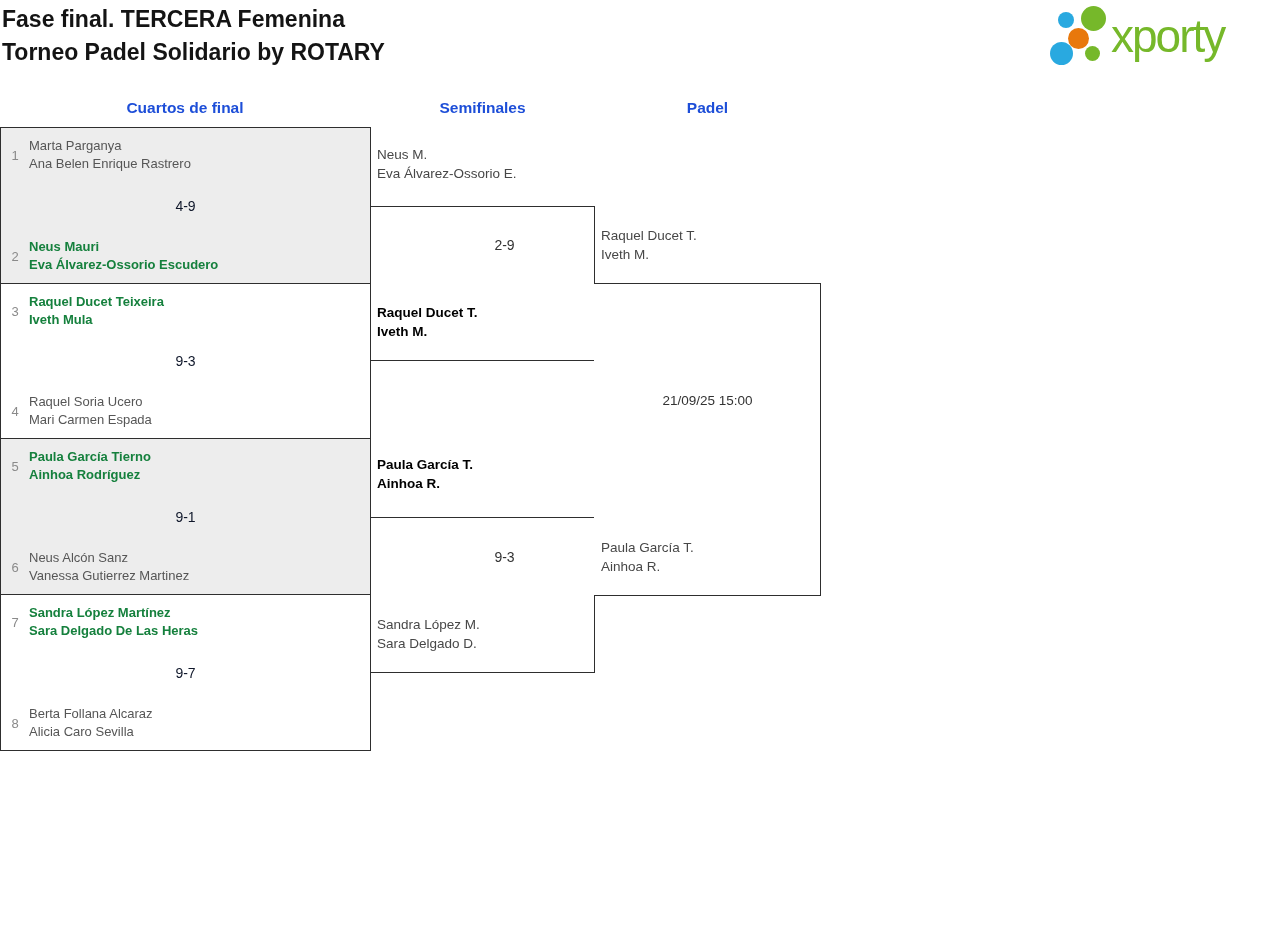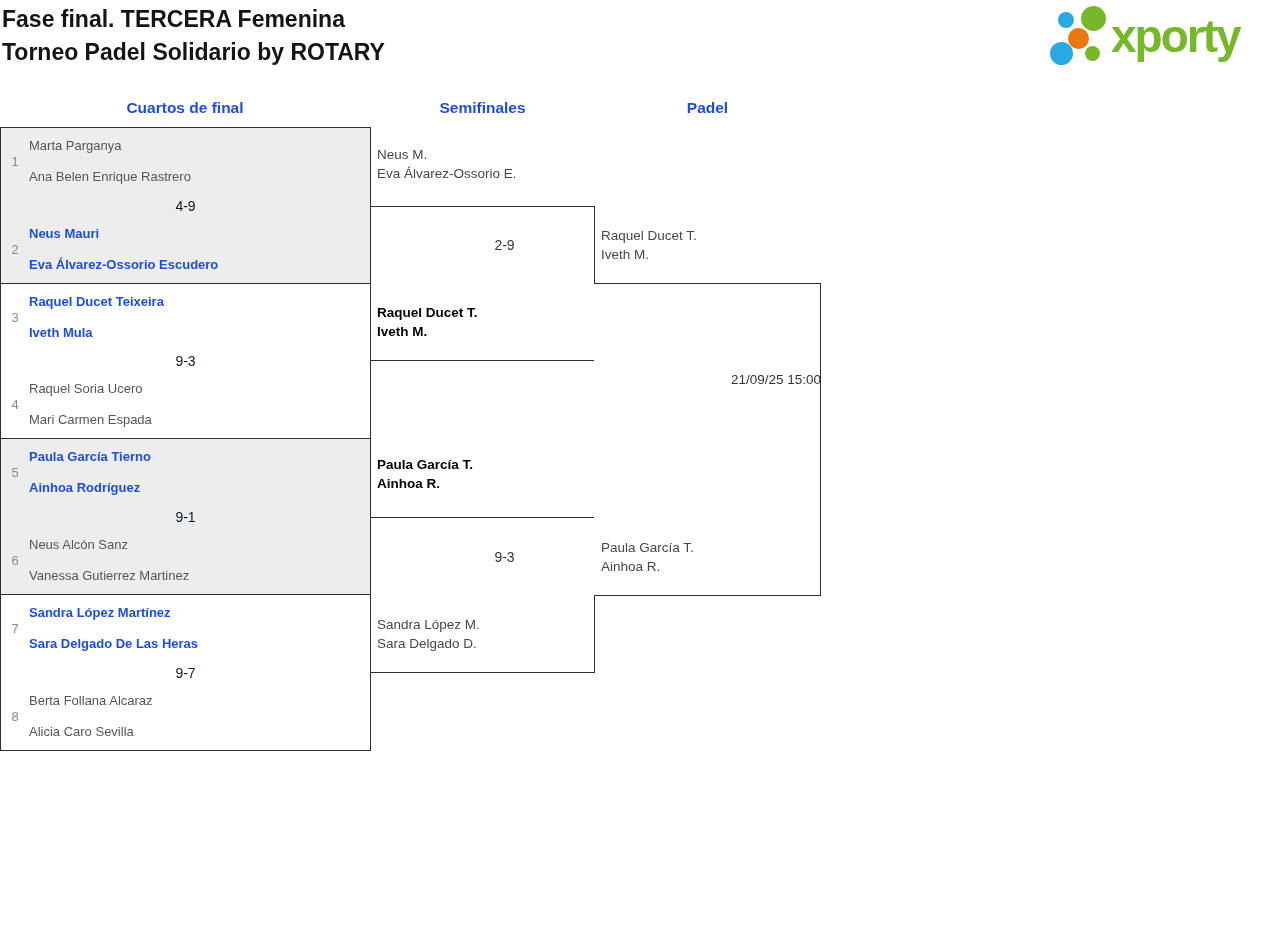--- a/index.html
+++ b/index.html
@@ -15,43 +15,43 @@
   }
   .logo { position:absolute; left:1050px; top:3px; width:228px; height:74px; }
   .dot { position:absolute; border-radius:50%; }
   .d1 { left:8px;  top:9px;  width:16px; height:16px; background:var(--logo-blue,#29a9e0); }
   .d2 { left:31px; top:3px;  width:25px; height:25px; background:var(--logo-green,#76b82a); }
   .d3 { left:18px; top:25px; width:21px; height:21px; background:var(--logo-orange,#e8780c); }
   .d4 { left:0;    top:39px; width:23px; height:23px; background:var(--logo-blue,#29a9e0); }
   .d5 { left:35px; top:43px; width:15px; height:15px; background:var(--logo-green,#76b82a); }
   .logo-text {
     position:absolute; left:61px; top:6px;
-    font-size:46px; font-weight:700; letter-spacing:-2px;
+    font-size:46px; font-weight:400; letter-spacing:-2px;
     color:var(--logo-green,#76b82a);
   }
   
   .rh { position:absolute; top:99px; font-size:15.5px; font-weight:700; color:#1d4ed8; text-align:center; }
   .rh-qf { left:0;     width:370px; }
   .rh-sf { left:370px; width:225px; }
   .rh-f  { left:594px; width:227px; }
   
   .box { position:absolute; border:1px solid var(--box-border,#2e2e2e); background:#fff; }
   .qf {
     left:0; width:371px;
     display:flex; flex-direction:column; justify-content:space-between;
     padding:9px 0;
   }
   .qf.shade { background:var(--shaded-row-bg,#ededed); }
   .sf { left:370px; width:225px; }
   .final { left:594px; top:283px; width:227px; height:313px; border-left:none; }
   
   .team-row { display:flex; align-items:center; padding-left:7px; }
   .seed { width:14px; flex:none; margin-right:7px; text-align:center; font-size:13px; color:#8a8a8a; }
-  .names { display:flex; flex-direction:column; font-size:13px; line-height:18px; color:#565656;gap:13px; }
-  .names.winner { font-weight:700; color:#1d4ed8; }
+  .names { display:flex; flex-direction:column; font-size:13px; line-height:18px; color:#565656; }
+  .names.winner { font-weight:700; color:#15803d; }
   .qscore { text-align:center; font-size:14px; color:#0f172a; }
   
   .pair-label {
     position:absolute; display:flex; flex-direction:column;
     font-size:13.5px; line-height:19px; color:#474747; white-space:nowrap;
   }
   .pair-label.winner { font-weight:700; color:#000; }
   .score-label { position:absolute; left:370px; width:225px; text-align:center; font-size:14px; color:#333;padding-left:44px; }
   .schedule { position:absolute; left:594px; width:227px; text-align:center; font-size:13.5px; color:#333; }
 </style>
@@ -171,19 +171,19 @@
   <div class="score-label" style="top:549px;">9-3</div>
   <div class="pair-label" style="left:377px;top:615px;">
     <span>Sandra López M.</span>
     <span>Sara Delgado D.</span>
   </div>
 
   <div class="pair-label" style="left:601px;top:226px;">
     <span>Raquel Ducet T.</span>
     <span>Iveth M.</span>
   </div>
-  <div class="schedule" style="top:372px;text-align:right;">21/09/25 15:00</div>
+  <div class="schedule" style="top:393px;">21/09/25 15:00</div>
   <div class="pair-label" style="left:601px;top:538px;">
     <span>Paula García T.</span>
     <span>Ainhoa R.</span>
   </div>
 
 </div>
 
 </body></html>

